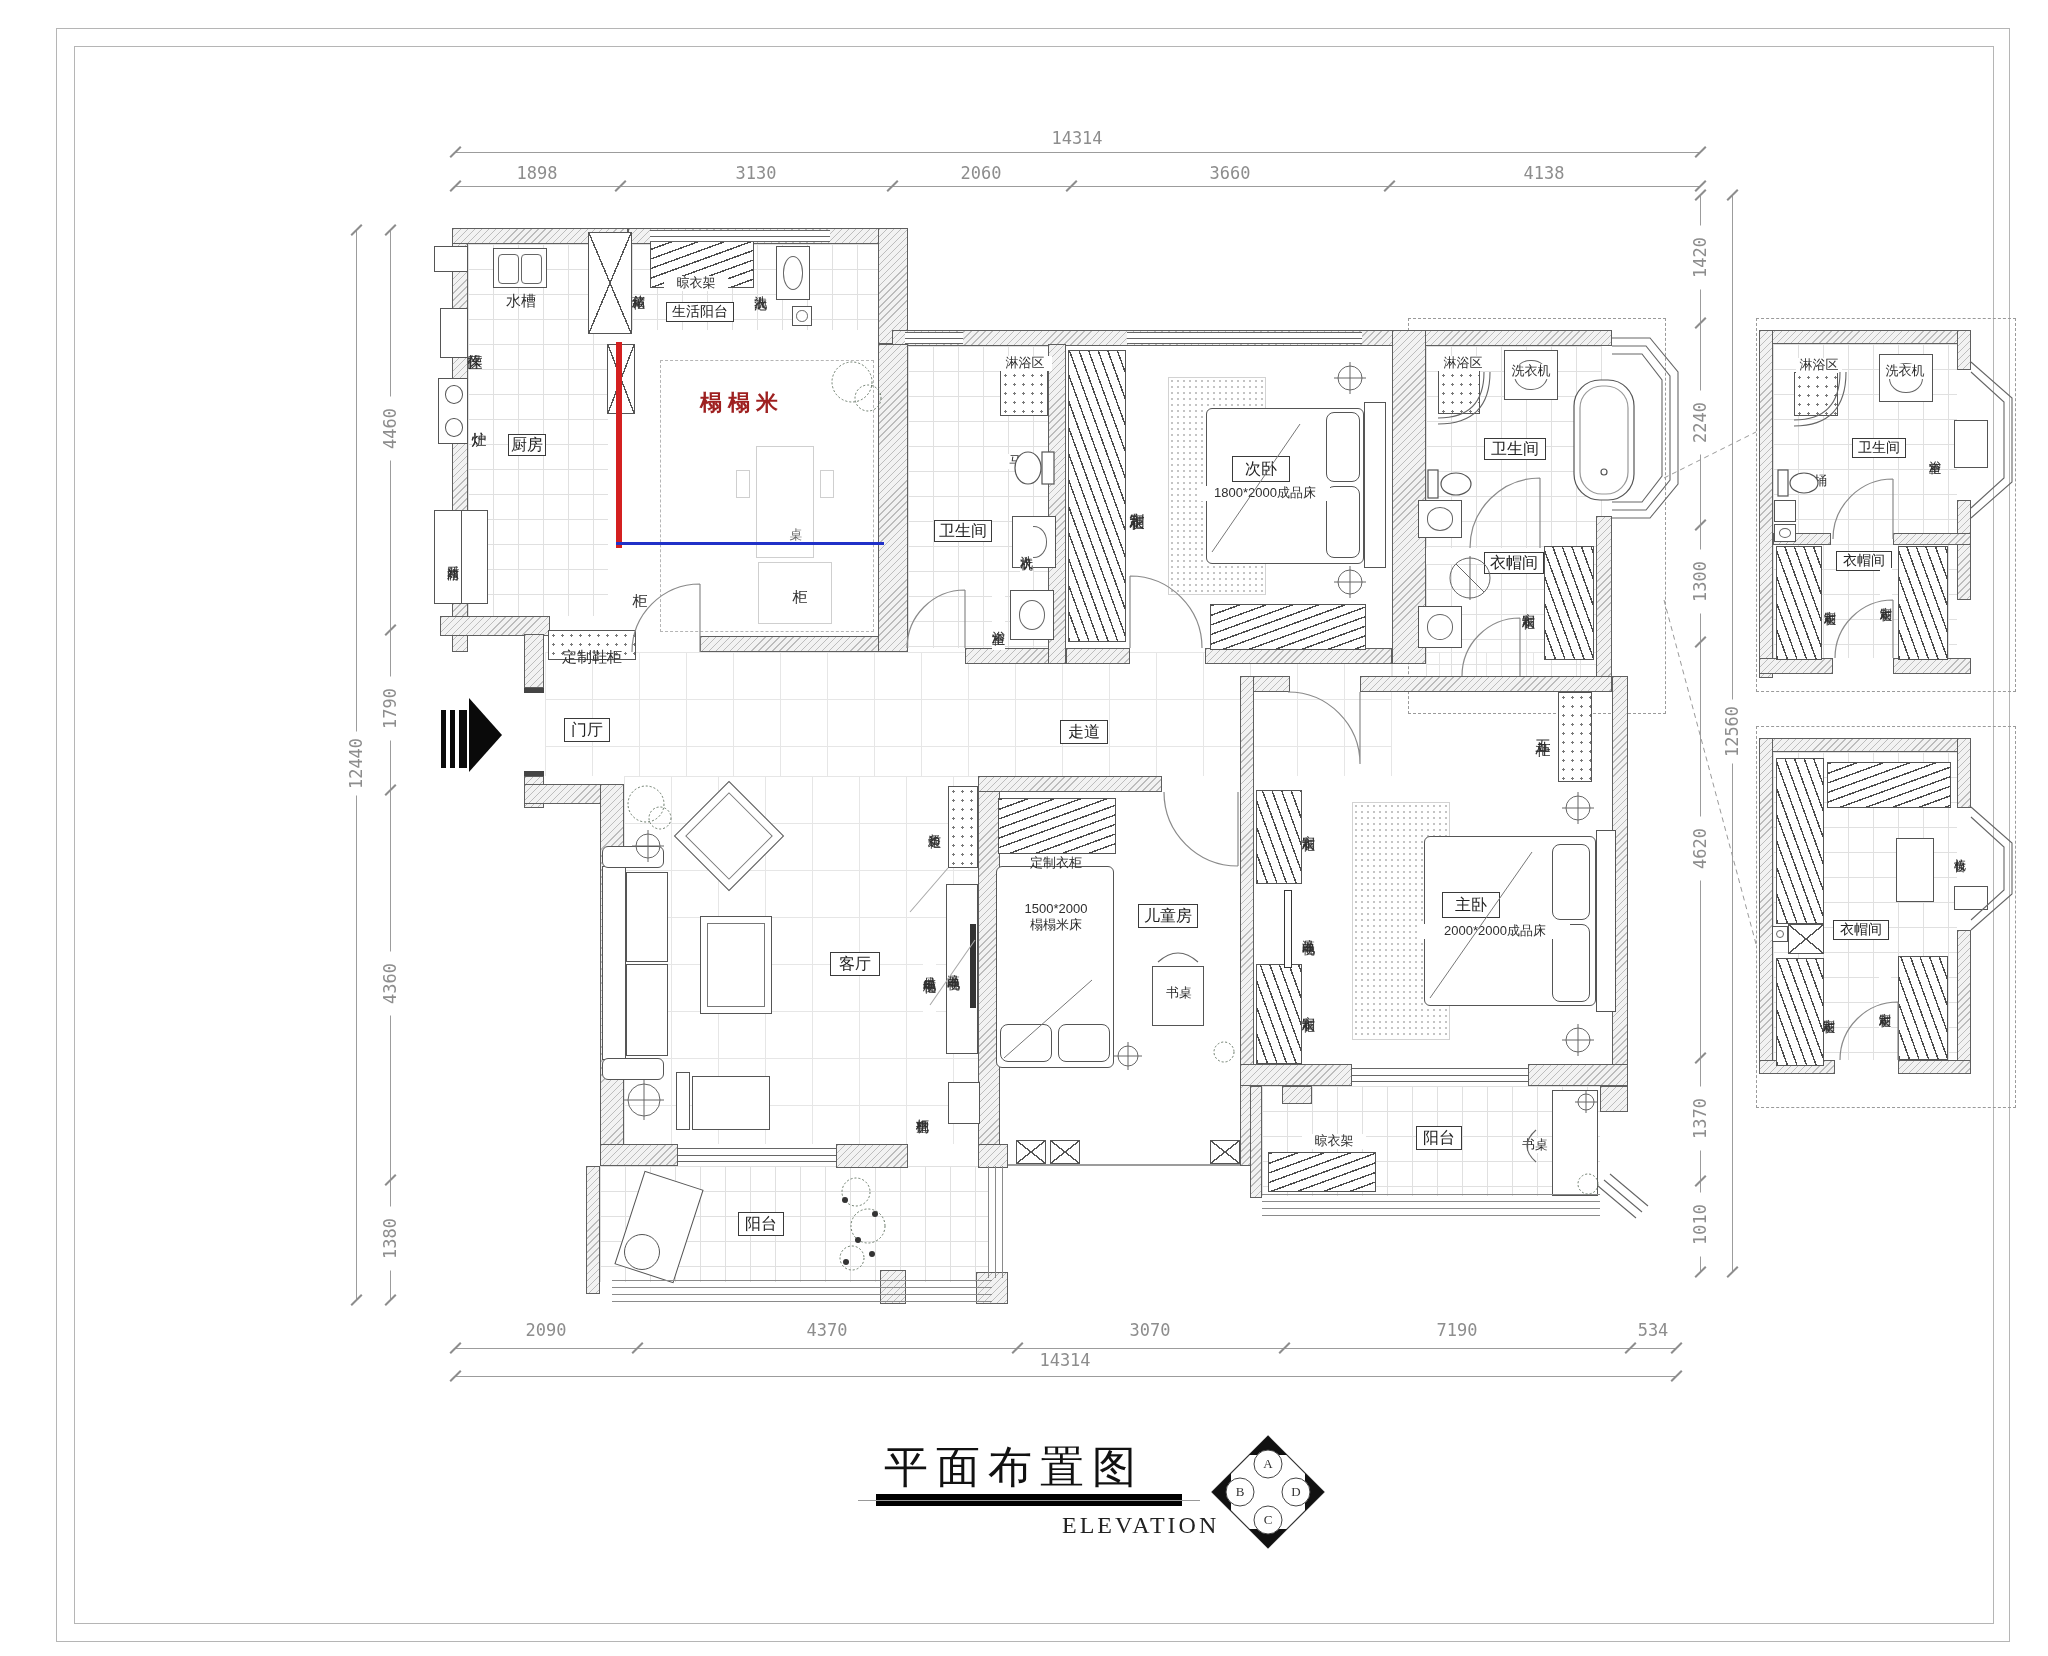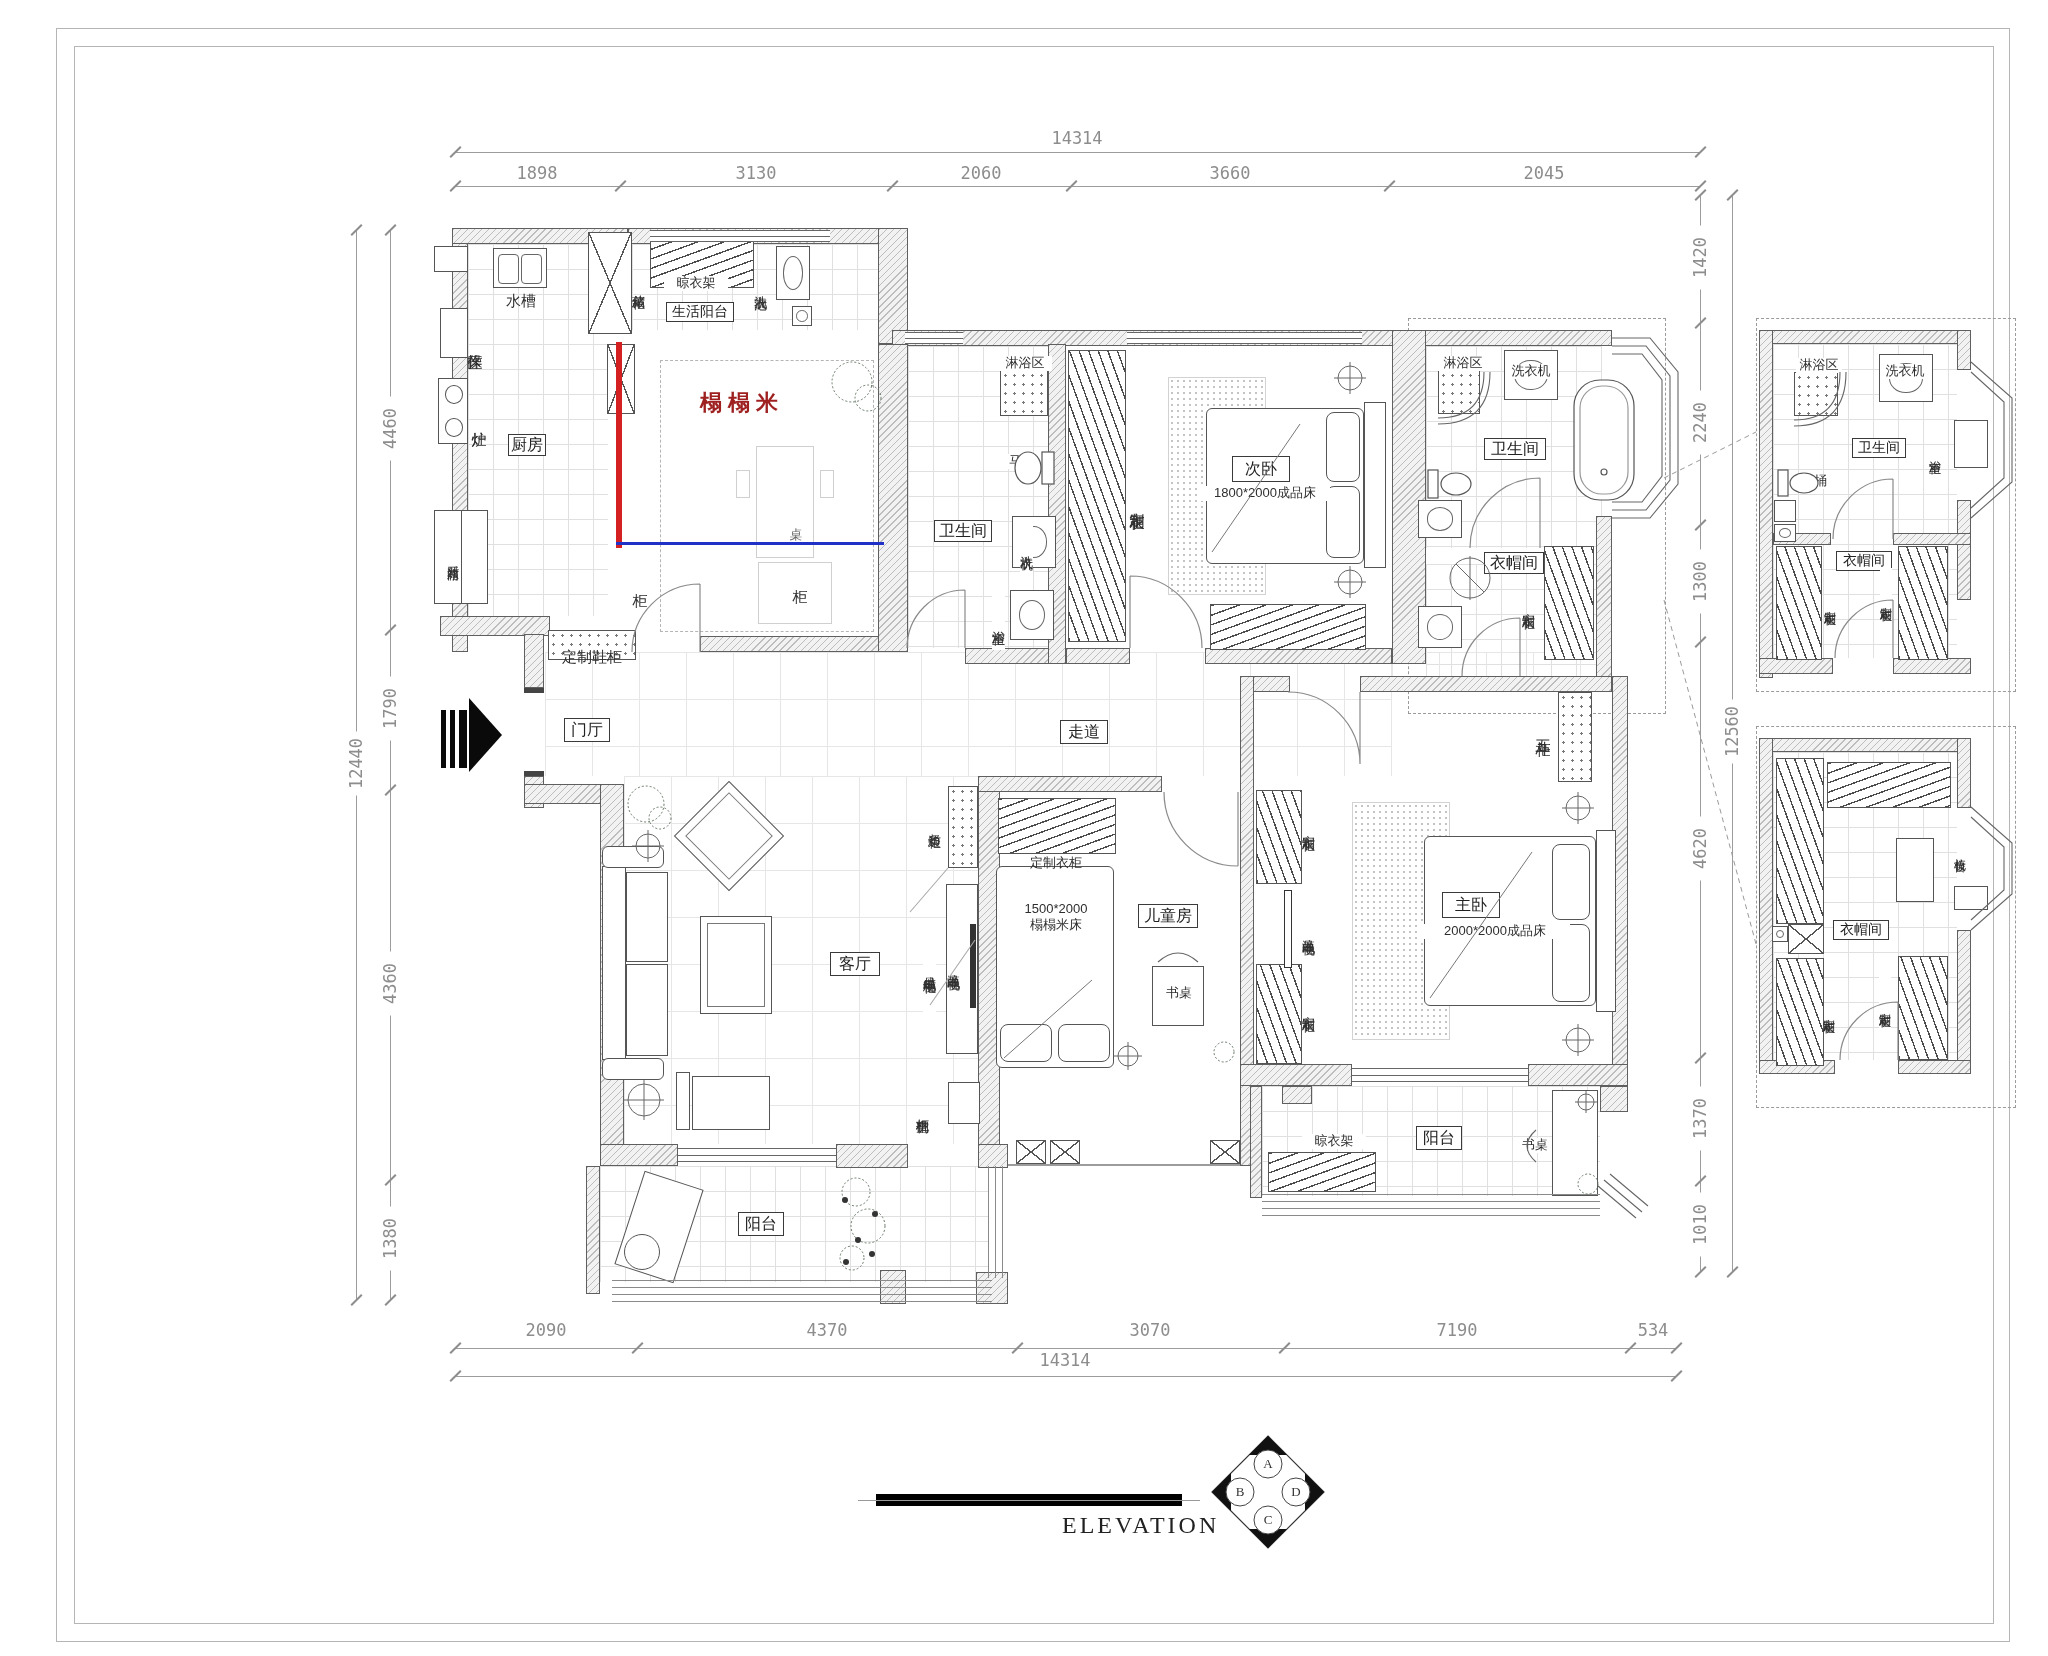--- a/index.html
+++ b/index.html
@@ -234,40 +234,41 @@
   <div class="lbl vtext small" style="left:1954px;top:824px;height:52px;font-size:12px">梳妆台</div>
   <div class="lblbox" style="left:1833px;top:920px;width:56px;height:20px;font-size:14px">衣帽间</div>
   <div class="lbl vtext small" style="left:1823px;top:980px;height:62px;font-size:12px">定制衣柜</div>
   <div class="lbl vtext small" style="left:1879px;top:974px;height:62px;font-size:12px;background:#fff">定制衣柜</div>
 
   <div class="dimlab" style="left:1077px;top:130px">14314</div>
   <div class="dimlab" style="left:537px;top:165px">1898</div>
   <div class="dimlab" style="left:756px;top:165px">3130</div>
   <div class="dimlab" style="left:981px;top:165px">2060</div>
   <div class="dimlab" style="left:1230px;top:165px">3660</div>
-  <div class="dimlab" style="left:1544px;top:165px">2045</div>
+  <div class="dimlab" style="left:1544px;top:165px">4138</div>
   <div class="dimlab" style="left:546px;top:1322px">2090</div>
   <div class="dimlab" style="left:827px;top:1322px">4370</div>
   <div class="dimlab" style="left:1150px;top:1322px">3070</div>
   <div class="dimlab" style="left:1457px;top:1322px">7190</div>
   <div class="dimlab" style="left:1653px;top:1322px">534</div>
   <div class="dimlab" style="left:1065px;top:1352px">14314</div>
   <div class="dimlabv" style="left:324px;top:755px">12440</div>
   <div class="dimlabv" style="left:358px;top:420px">4460</div>
   <div class="dimlabv" style="left:358px;top:700px">1790</div>
   <div class="dimlabv" style="left:358px;top:975px">4360</div>
   <div class="dimlabv" style="left:358px;top:1230px">1380</div>
   <div class="dimlabv" style="left:1668px;top:249px">1420</div>
   <div class="dimlabv" style="left:1668px;top:414px">2240</div>
   <div class="dimlabv" style="left:1668px;top:573px">1300</div>
   <div class="dimlabv" style="left:1668px;top:840px">4620</div>
   <div class="dimlabv" style="left:1668px;top:1110px">1370</div>
   <div class="dimlabv" style="left:1668px;top:1216px">1010</div>
   <div class="dimlabv" style="left:1700px;top:723px">12560</div>
 
+  <div class="titletxt" style="left:884px;top:1438px">平面布置图</div>
   <div style="position:absolute;left:876px;top:1494px;width:306px;height:12px;background:#000;z-index:6"></div>
   <div style="position:absolute;left:858px;top:1500px;width:342px;height:1px;background:#999;z-index:6"></div>
   <div class="elevtxt" style="left:1062px;top:1512px">ELEVATION</div>
 
   <svg class="ov" width="2048" height="1656" viewBox="0 0 2048 1656">
     <g stroke="#8a8a8a" stroke-width="1.2" fill="none">
       <path d="M700,652 L700,584 M700,584 A68,68 0 0 0 632,652"></path>
       <path d="M965,648 L965,590 M965,590 A58,58 0 0 0 907,648"></path>
       <path d="M1130,648 L1130,576 M1130,576 A72,72 0 0 1 1202,648"></path>
       <path d="M1238,792 L1238,866 M1238,866 A74,74 0 0 1 1164,792"></path>

